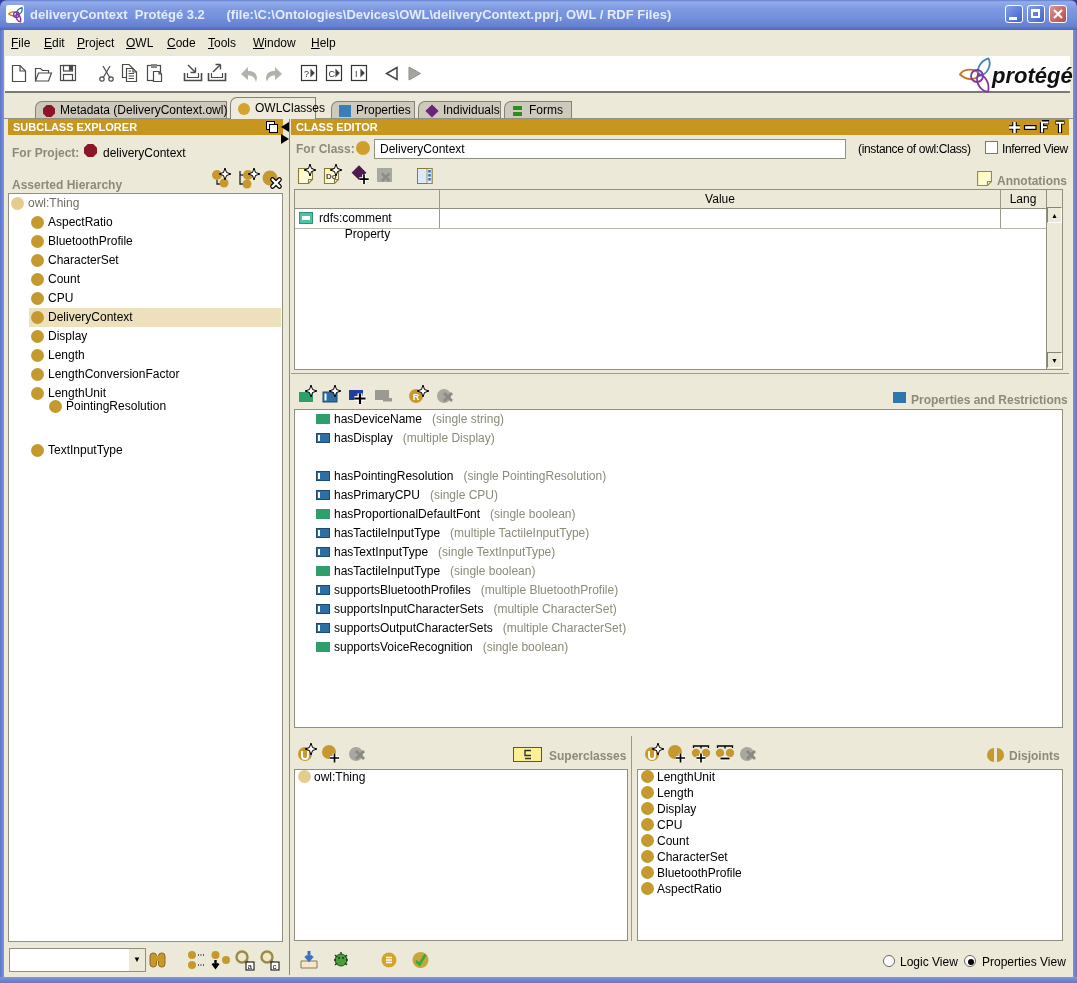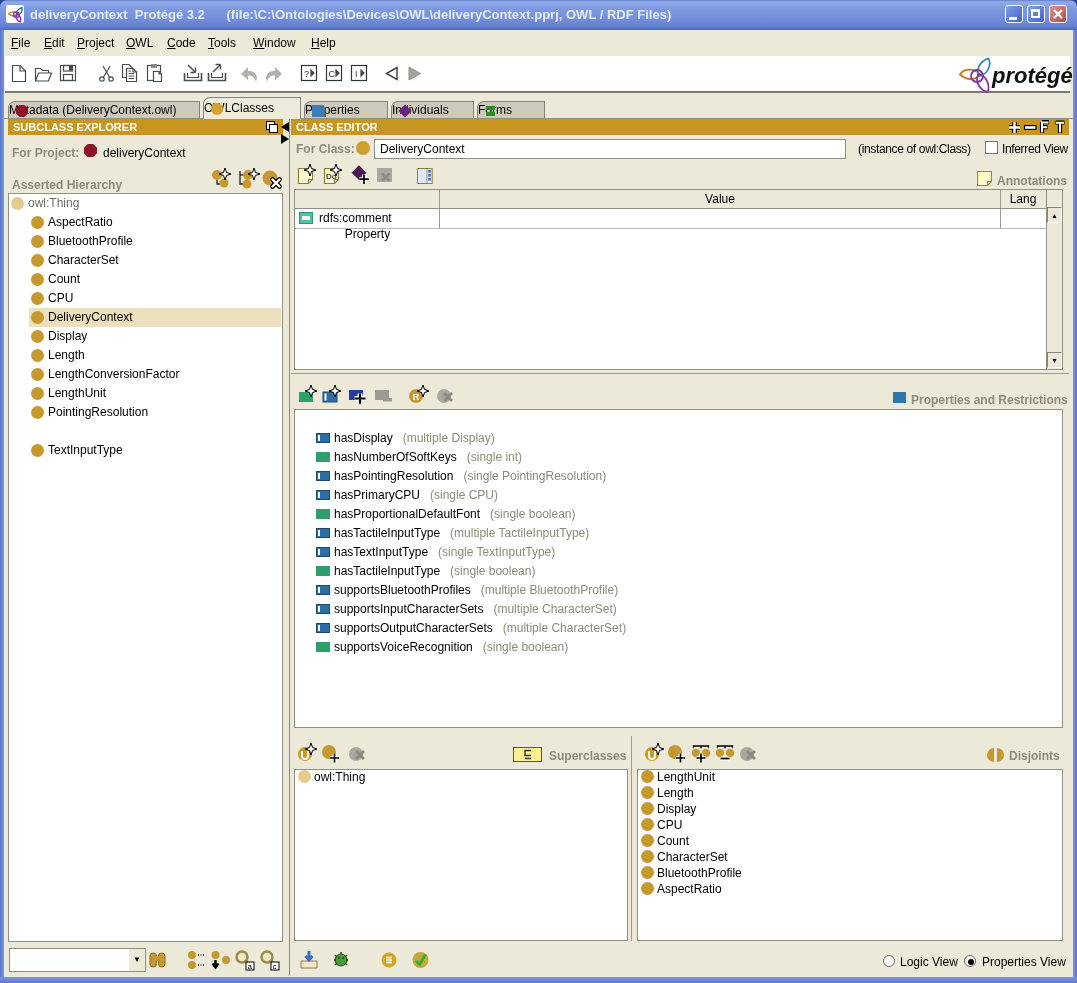--- a/index.html
+++ b/index.html
@@ -148,30 +148,30 @@
     <circle cx="22" cy="19" r="6" stroke="#8436a0"></circle>
   </g>
   <text x="37" y="26" font-family="Liberation Sans" font-size="22" font-weight="bold" font-style="italic" fill="#111">protégé</text>
 </svg>
 </div>
 
 <div class="abs" style="left:4px;top:93px;width:1069px;height:26px;background:#ece9d8;"></div>
 <div class="abs" style="left:4px;top:118px;width:1069px;height:1px;background:#8f8f82;z-index:1;"></div>
 <div class="abs" id="tabs" style="left:8px;top:99px;width:1060px;height:20px;">
   <div class="tab" style="left:0px;width:192px;"><span class="ti" style="background:#8c1527;clip-path:polygon(30% 0,70% 0,100% 30%,100% 70%,70% 100%,30% 100%,0 70%,0 30%);"></span>Metadata (DeliveryContext.owl)</div>
-  <div class="tab sel" style="left:195px;width:98px;"><span class="ti" style="background:#d3a32c;border-radius:50%;"></span>OWLClasses</div>
+  <div class="tab sel" style="left:195px;width:86px;"><span class="ti" style="background:#d3a32c;border-radius:50%;"></span>OWLClasses</div>
   <div class="tab" style="left:296px;width:84px;"><span class="ti" style="background:#3a7dbb;"></span>Properties</div>
   <div class="tab" style="left:383px;width:83px;"><span class="ti" style="background:#6e2178;transform:rotate(45deg) scale(0.78);"></span>Individuals</div>
   <div class="tab" style="left:469px;width:68px;"><span class="ti" style="background:transparent;">
         <span style="position:absolute;left:1px;top:1px;width:9px;height:4px;background:#2a8f1f;"></span>
         <span style="position:absolute;left:1px;top:7px;width:9px;height:4px;background:#2a8f1f;"></span>
       </span>Forms</div>
 </div>
 <style>
-.tab { position:absolute; top:2px; height:17px; background:#cdcabd; border:1px solid #82827a; border-bottom:none; border-radius:7px 0 0 0; line-height:17px; font-size:12px; white-space:nowrap; overflow:visible; z-index:2; }
+.tab { position:absolute; top:2px; height:17px; background:#cdcabd; border:1px solid #82827a; border-bottom:none; border-radius:7px 0 0 0; line-height:17px; padding-left:24px; font-size:12px; white-space:nowrap; overflow:visible; z-index:2;margin-left:27px; }
 .tab.sel { background:#eeebdc; top:-2px; height:22px; line-height:20px; z-index:3; }
 .ti { position:absolute; left:7px; top:3px; width:12px; height:12px; display:block; }
 .tab.sel .ti { top:5px; }
 </style>
 
 <div class="abs goldhdr" style="left:8px;top:119px;width:275px;height:16px;">SUBCLASS EXPLORER</div>
 <div class="abs" style="left:266px;top:121px;width:9px;height:9px;background:#fff;border:1.5px solid #000;"></div>
 <div class="abs" style="left:269px;top:124px;width:9px;height:9px;background:#fff;border:1.5px solid #000;"></div>
 
 <div class="abs graylab" style="left:12px;top:146px;">For Project:</div>
@@ -247,21 +247,21 @@
       <span class="tl">Length</span>
     </div>
   <div class="trow" style="top:171px;">
       <span class="cir"></span>
       <span class="tl">LengthConversionFactor</span>
     </div>
   <div class="trow" style="top:190px;">
       <span class="cir"></span>
       <span class="tl">LengthUnit</span>
     </div>
-  <div class="trow" style="top:209px;">
+  <div class="trow" style="top:203px;margin-left:18px;">
       <span class="cir"></span>
       <span class="tl">PointingResolution</span>
     </div>
   <div class="trow" style="top:247px;">
       <span class="cir"></span>
       <span class="tl">TextInputType</span>
     </div>
 </div>
 <style>
 .trow { position:absolute; left:0; width:272px; height:19px; line-height:19px; }
@@ -437,22 +437,22 @@
     <circle cx="8" cy="11" r="7" fill="#a8a8a0"></circle>
     <path d="M8 8 L16 16 M16 8 L8 16" stroke="#8a8a82" stroke-width="2.8"></path>
   </g>
 </svg>
 </div>
 <div class="abs" style="left:893px;top:392px;width:13px;height:11px;background:#2d76ae;"></div>
 <div class="abs graylab" style="left:911px;top:393px;">Properties and Restrictions</div>
 
 <div class="abs whitebox" style="left:294px;top:409px;width:769px;height:319px;"></div>
 <div class="abs" id="prlist" style="left:295px;top:410px;width:766px;height:316px;">
+  <div class="prow" style="top:0px;"><span class="pic g"></span><span class="pn">hasDeviceName</span><span class="pt">(single string)</span></div>
   <div class="prow" style="top:19px;"><span class="pic b"></span><span class="pn">hasDisplay</span><span class="pt">(multiple Display)</span></div>
-  <div class="prow" style="top:38px;"><span class="pic g"></span><span class="pn">hasNumberOfSoftKeys</span><span class="pt">(single int)</span></div>
   <div class="prow" style="top:57px;"><span class="pic b"></span><span class="pn">hasPointingResolution</span><span class="pt">(single PointingResolution)</span></div>
   <div class="prow" style="top:76px;"><span class="pic b"></span><span class="pn">hasPrimaryCPU</span><span class="pt">(single CPU)</span></div>
   <div class="prow" style="top:95px;"><span class="pic g"></span><span class="pn">hasProportionalDefaultFont</span><span class="pt">(single boolean)</span></div>
   <div class="prow" style="top:133px;"><span class="pic b"></span><span class="pn">hasTextInputType</span><span class="pt">(single TextInputType)</span></div>
   <div class="prow" style="top:114px;"><span class="pic b"></span><span class="pn">hasTactileInputType</span><span class="pt">(multiple TactileInputType)</span></div>
   <div class="prow" style="top:152px;"><span class="pic g"></span><span class="pn">hasTactileInputType</span><span class="pt">(single boolean)</span></div>
   <div class="prow" style="top:171px;"><span class="pic b"></span><span class="pn">supportsBluetoothProfiles</span><span class="pt">(multiple BluetoothProfile)</span></div>
   <div class="prow" style="top:190px;"><span class="pic b"></span><span class="pn">supportsInputCharacterSets</span><span class="pt">(multiple CharacterSet)</span></div>
   <div class="prow" style="top:209px;"><span class="pic b"></span><span class="pn">supportsOutputCharacterSets</span><span class="pt">(multiple CharacterSet)</span></div>
   <div class="prow" style="top:228px;"><span class="pic g"></span><span class="pn">supportsVoiceRecognition</span><span class="pt">(single boolean)</span></div>

